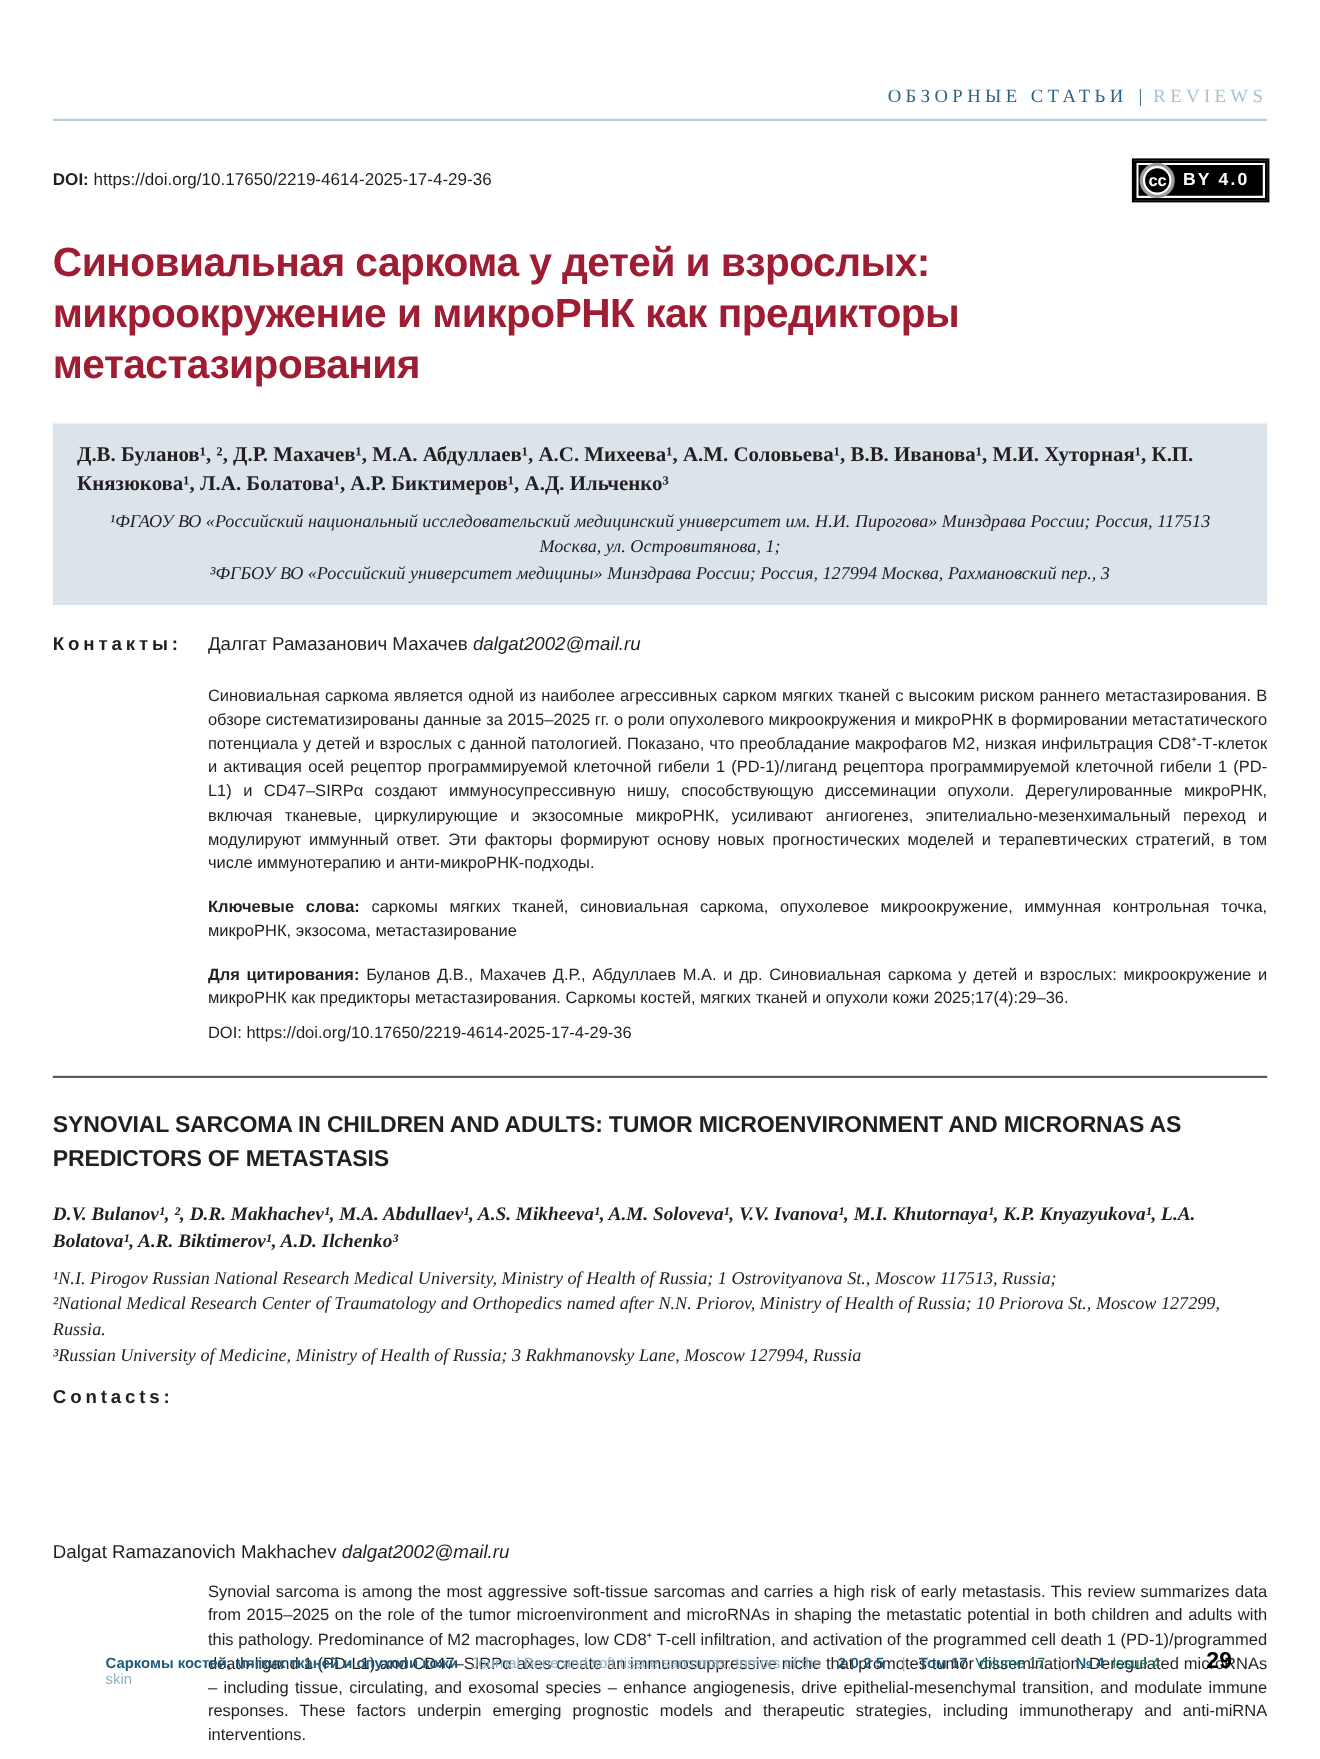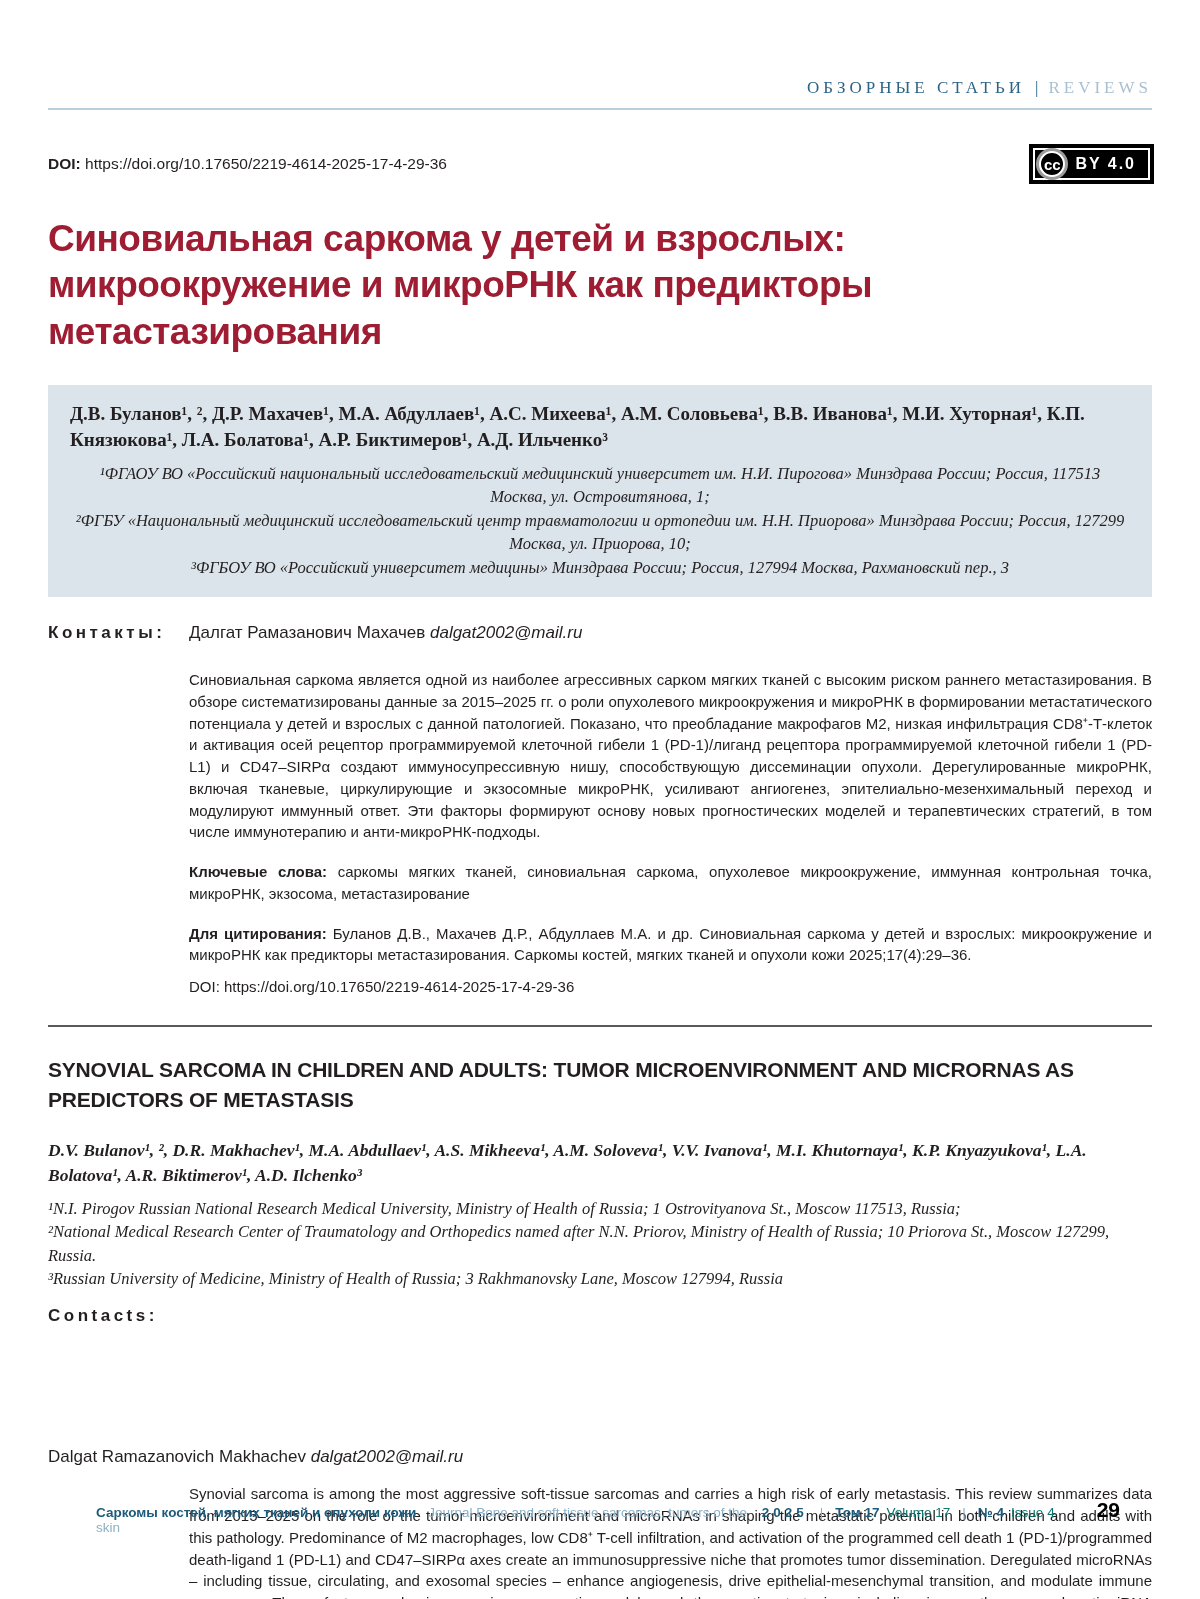--- a/index.html
+++ b/index.html
@@ -101,21 +101,20 @@
         <span class="cc-text">BY 4.0</span>
       </div>
     </div>
 
     <div class="title-ru">Синовиальная саркома у детей и взрослых: микроокружение и микроРНК как предикторы метастазирования</div>
 
     <div class="authors-box">
       <div class="authors-ru">Д.В. Буланов¹, ², Д.Р. Махачев¹, М.А. Абдуллаев¹, А.С. Михеева¹, А.М. Соловьева¹, В.В. Иванова¹, М.И. Хуторная¹, К.П. Князюкова¹, Л.А. Болатова¹, А.Р. Биктимеров¹, А.Д. Ильченко³</div>
       <div class="affiliations-ru">
         <div>¹ФГАОУ ВО «Российский национальный исследовательский медицинский университет им. Н.И. Пирогова» Минздрава России; Россия, 117513 Москва, ул. Островитянова, 1;</div>
-        <div>²ФГБУ «Национальный медицинский исследовательский центр травматологии и ортопедии им. Н.Н. Приорова» Минздрава России; Россия, 127299 Москва, ул. Приорова, 10;</div>
         <div>³ФГБОУ ВО «Российский университет медицины» Минздрава России; Россия, 127994 Москва, Рахмановский пер., 3</div>
       </div>
     </div>
 
     <div class="contacts-row">
       <div class="contacts-label">Контакты:</div>
       <div class="contacts-value">
         <span>Далгат Рамазанович Махачев</span>
         <span class="email">dalgat2002@mail.ru</span>
       </div>

